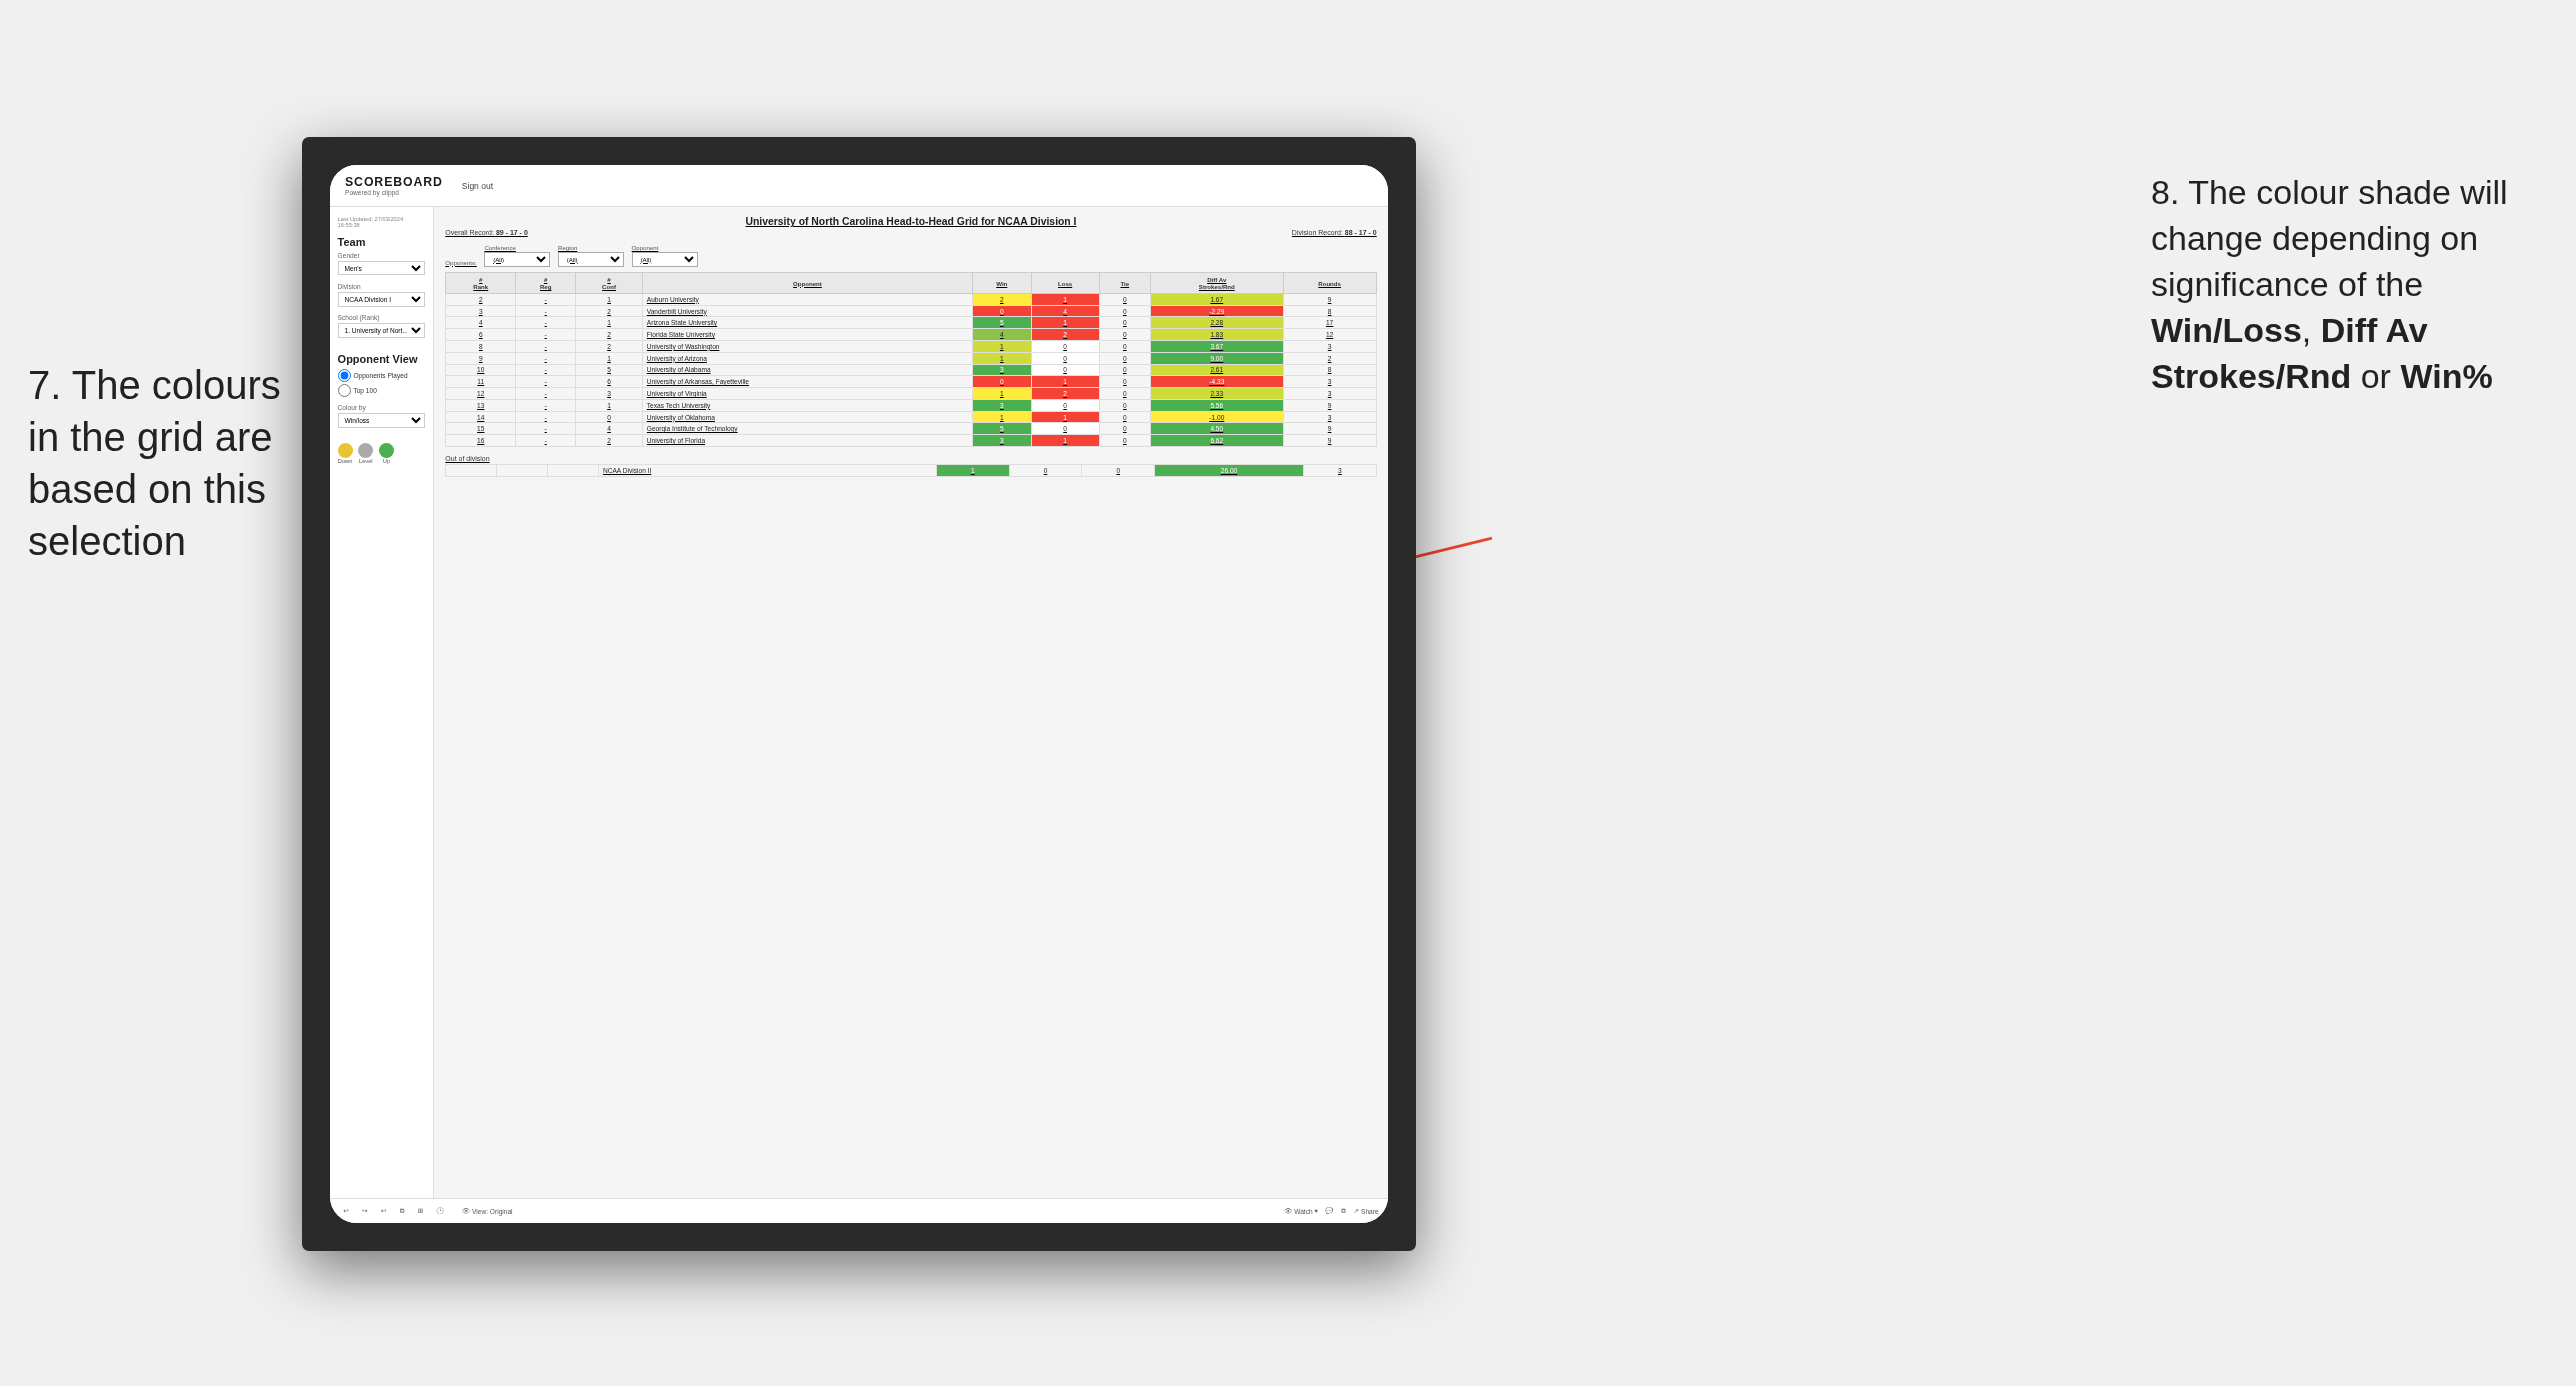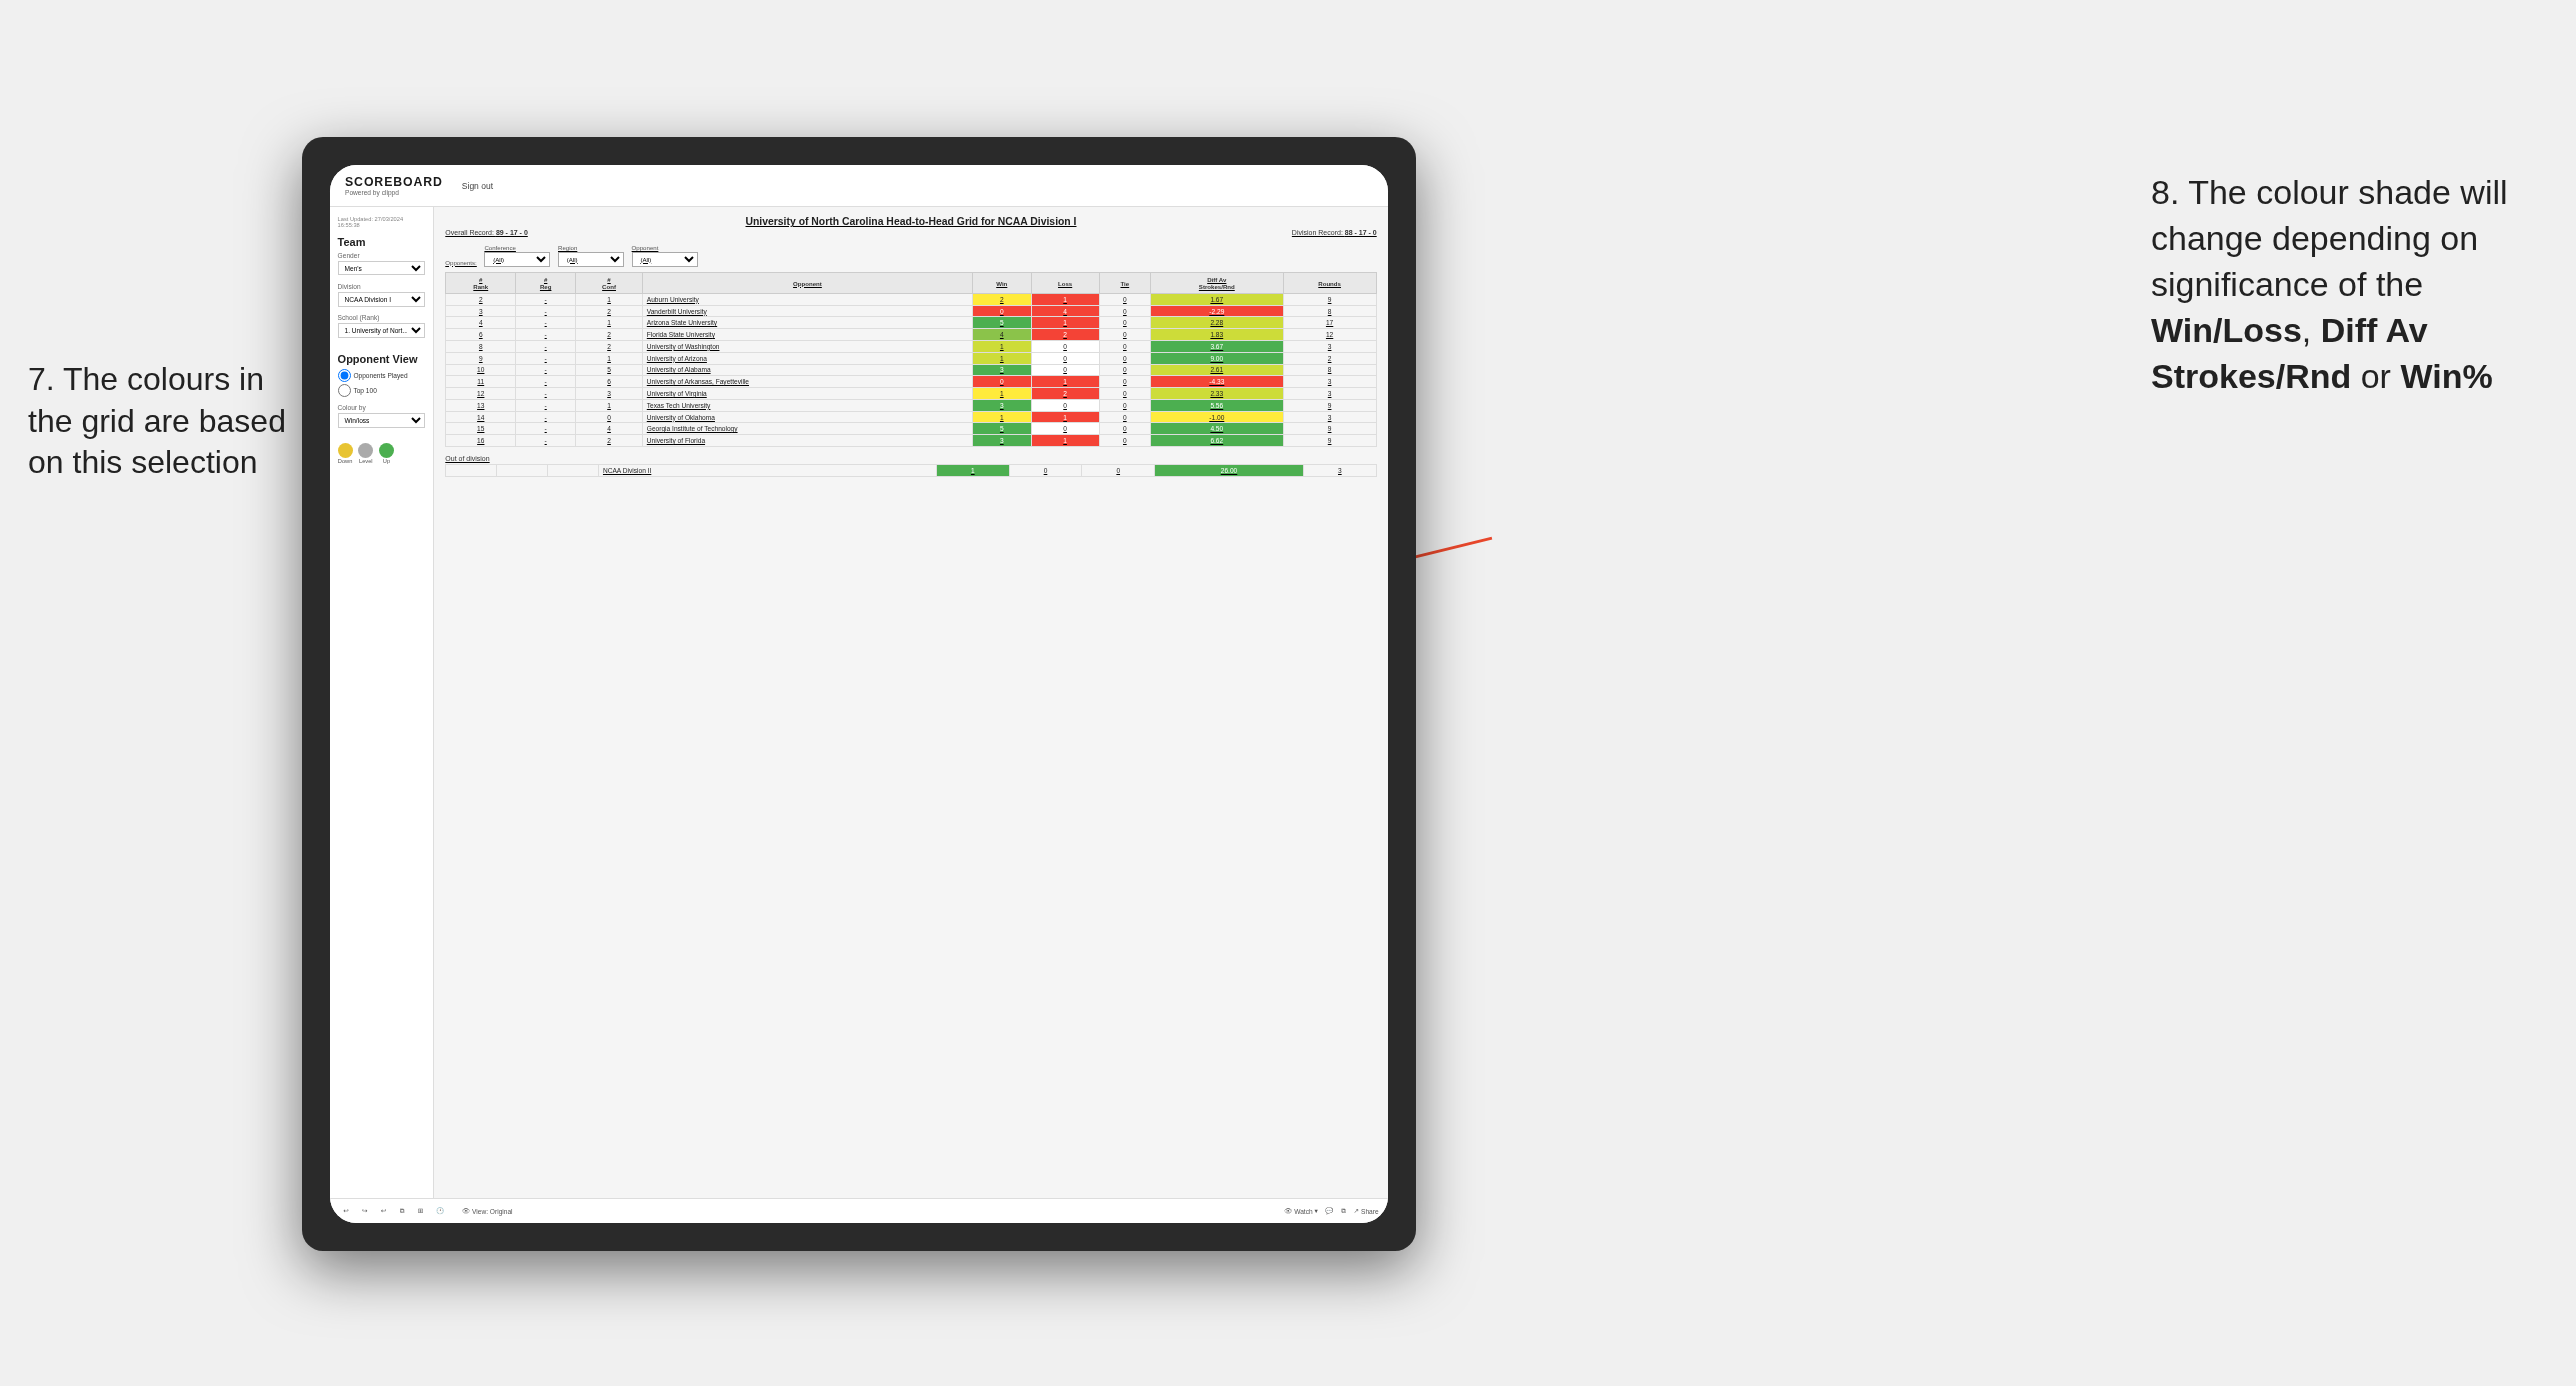--- a/index.html
+++ b/index.html
@@ -13,21 +13,21 @@
       align-items: center;
       justify-content: center;
       position: relative;
     }
 
     
     .annotation-left {
       position: absolute;
       left: 28px;
       top: 359px;
-      font-size: 32px;
+      font-size: 40px;
       font-weight: 500;
       color: #222;
       line-height: 1.3;
       max-width: 264px;
     }
 
     
     .annotation-right {
       position: absolute;
       right: 28px;
@@ -51,21 +51,21 @@
     }
 
     
     .tablet-frame {
       position: absolute;
       left: 302px;
       top: 137px;
       width: 1114px;
       height: 1114px;
       background: #2a2a2a;
-      border-radius: 21px;
+      border-radius: 7px;
       padding: 28px;
       box-shadow: 0 19px 57px rgba(0,0,0,0.5);
     }
 
     .tablet-screen {
       width: 100%;
       height: 100%;
       background: #fff;
       border-radius: 26.4px;
       overflow: hidden;

